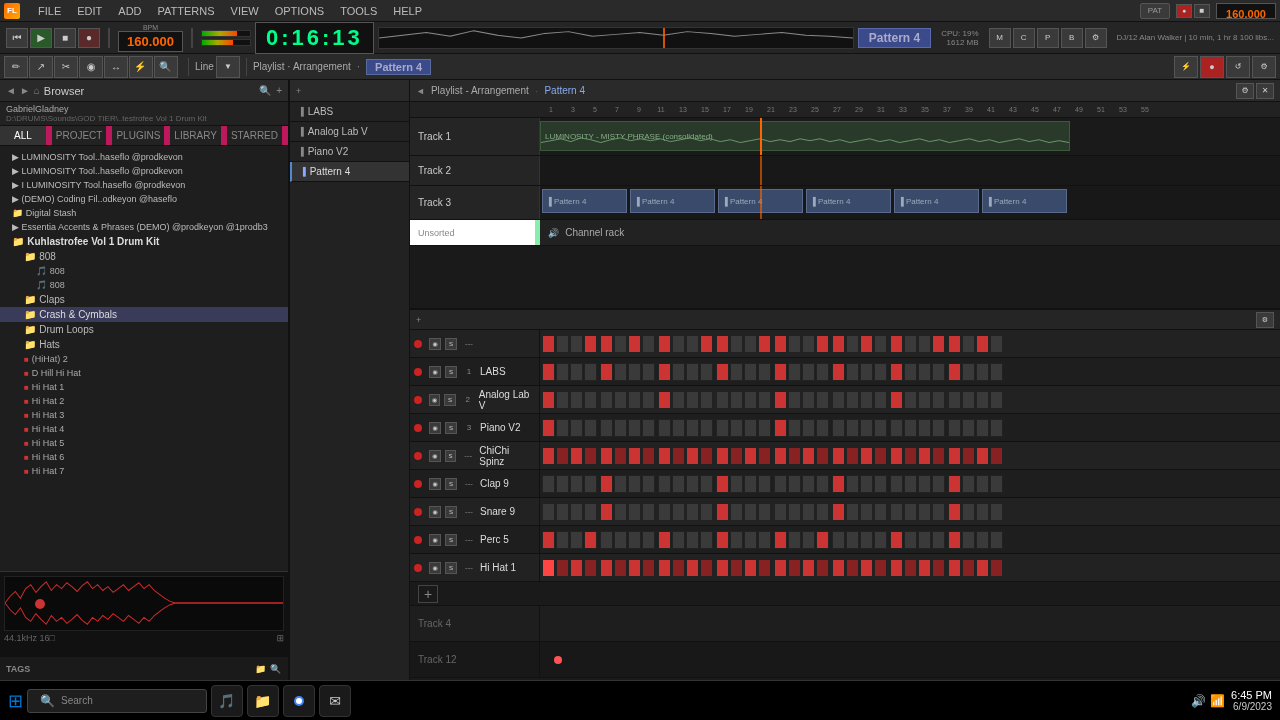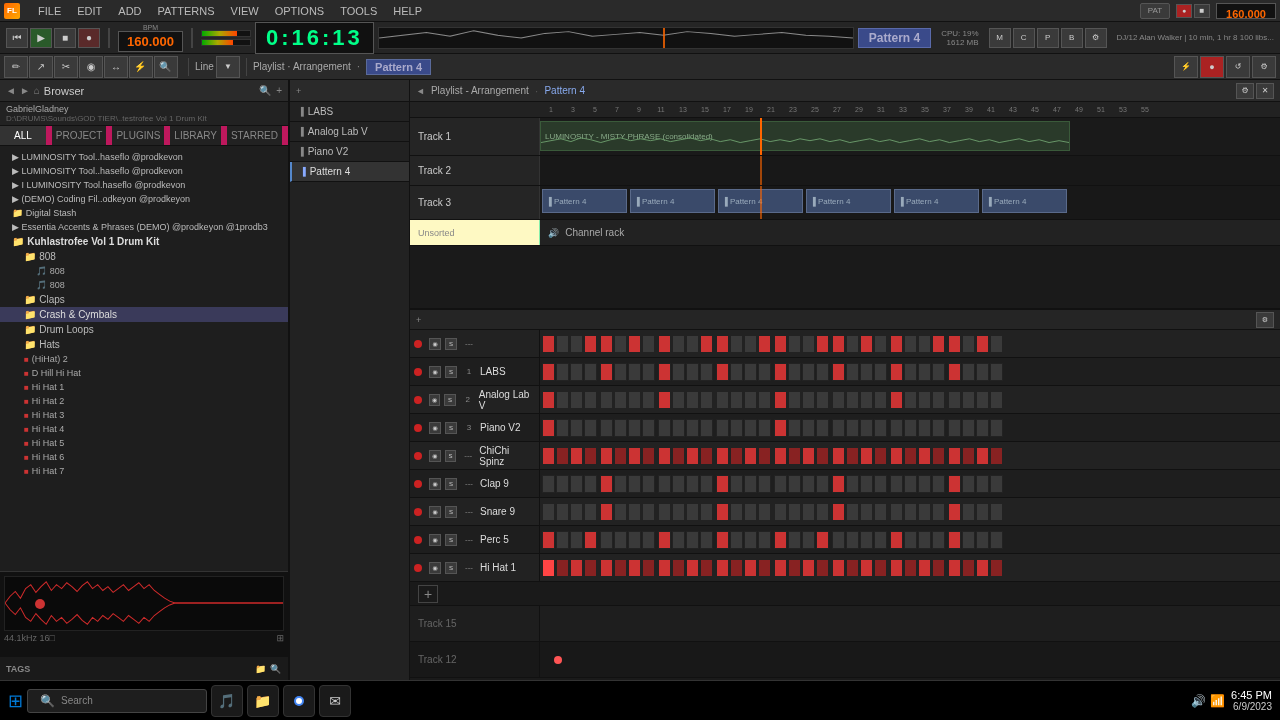--- a/index.html
+++ b/index.html
@@ -173,21 +173,21 @@
       <div class="browser-tab">PROJECT</div>
       <div class="browser-tab">PLUGINS</div>
       <div class="browser-tab">LIBRARY</div>
       <div class="browser-tab">STARRED</div>
     </div>
 
     <div id="browser-tree" style="flex:1;overflow-y:auto;font-size:10px;">
       <div class="tree-item" style="padding-left:12px;color:#bbb;font-size:9px;">▶ LUMINOSITY Tool..haseflo @prodkevon</div>
       <div class="tree-item" style="padding-left:12px;color:#bbb;font-size:9px;">▶ LUMINOSITY Tool..haseflo @prodkevon</div>
       <div class="tree-item" style="padding-left:12px;color:#bbb;font-size:9px;">▶ I LUMINOSITY Tool.haseflo @prodkevon</div>
-      <div class="tree-item" style="padding-left:12px;color:#bbb;font-size:9px;">▶ (DEMO) Coding Fil..odkeyon @prodkeyon</div>
+      <div class="tree-item" style="padding-left:12px;color:#bbb;font-size:9px;">▶ (DEMO) Coding Fil..odkeyon @haseflo</div>
       <div class="tree-item" style="padding-left:12px;color:#bbb;font-size:9px;">📁 Digital Stash</div>
       <div class="tree-item" style="padding-left:12px;color:#bbb;font-size:9px;white-space:nowrap;overflow:hidden;text-overflow:ellipsis;">▶ Essentia Accents &amp; Phrases (DEMO) @prodkeyon @1prodb3</div>
       <div class="tree-item folder" style="padding-left:12px;color:#ddd;font-size:10px;font-weight:bold;">📁 Kuhlastrofee Vol 1 Drum Kit</div>
       <div class="tree-item" style="padding-left:24px;color:#bbb;font-size:10px;">📁 808</div>
       <div class="tree-item" style="padding-left:36px;color:#aaa;font-size:9px;">🎵 808</div>
       <div class="tree-item" style="padding-left:36px;color:#aaa;font-size:9px;">🎵 808</div>
       <div class="tree-item" style="padding-left:24px;color:#bbb;font-size:10px;">📁 Claps</div>
       <div class="tree-item selected" style="padding-left:24px;color:#ddd;font-size:10px;background:#3a3a5a;">📁 Crash &amp; Cymbals</div>
       <div class="tree-item" style="padding-left:24px;color:#bbb;font-size:10px;">📁 Drum Loops</div>
       <div class="tree-item" style="padding-left:24px;color:#bbb;font-size:10px;">📁 Hats</div>
@@ -329,21 +329,21 @@
             <div style="position:absolute;left:2px;top:3px;width:85px;height:24px;background:#3a4a6a;border:1px solid #5a6a8a;font-size:8px;color:#9ab;display:flex;align-items:center;padding:0 3px;cursor:pointer;">▐ Pattern 4</div>
             <div style="position:absolute;left:90px;top:3px;width:85px;height:24px;background:#3a4a6a;border:1px solid #5a6a8a;font-size:8px;color:#9ab;display:flex;align-items:center;padding:0 3px;cursor:pointer;">▐ Pattern 4</div>
             <div style="position:absolute;left:178px;top:3px;width:85px;height:24px;background:#3a4a6a;border:1px solid #5a6a8a;font-size:8px;color:#9ab;display:flex;align-items:center;padding:0 3px;cursor:pointer;">▐ Pattern 4</div>
             <div style="position:absolute;left:266px;top:3px;width:85px;height:24px;background:#3a4a6a;border:1px solid #5a6a8a;font-size:8px;color:#9ab;display:flex;align-items:center;padding:0 3px;cursor:pointer;">▐ Pattern 4</div>
             <div style="position:absolute;left:354px;top:3px;width:85px;height:24px;background:#3a4a6a;border:1px solid #5a6a8a;font-size:8px;color:#9ab;display:flex;align-items:center;padding:0 3px;cursor:pointer;">▐ Pattern 4</div>
             <div style="position:absolute;left:442px;top:3px;width:85px;height:24px;background:#3a4a6a;border:1px solid #5a6a8a;font-size:8px;color:#9ab;display:flex;align-items:center;padding:0 3px;cursor:pointer;">▐ Pattern 4</div>
           </div>
         </div>
 
         <div style="height:26px;display:flex;align-items:center;border-bottom:1px solid #111;background:#222;">
-          <div style="width:130px;background:#fef9c3;height:100%;display:flex;align-items:center;padding:0 8px;border-right:1px solid #86efac;gap:4px;">
+          <div style="width:130px;background:#ffffff;height:100%;display:flex;align-items:center;padding:0 8px;border-right:5px solid #86efac;gap:4px;">
             <span style="font-size:9px;color:#888;">Unsorted</span>
           </div>
           <div style="flex:1;display:flex;align-items:center;padding:0 8px;gap:6px;">
             <span style="font-size:9px;color:#888;">🔊</span>
             <span style="font-size:10px;color:#aaa;cursor:pointer;">Channel rack</span>
           </div>
         </div>
 
       </div>
 
@@ -752,21 +752,21 @@
                 <div style="width:13px;height:18px;background:#cc3333;border:1px solid #222;cursor:pointer;flex-shrink:0;"></div>
                 <div style="width:13px;height:18px;background:#882222;border:1px solid #222;cursor:pointer;flex-shrink:0;"></div>
             </div>
           </div>
 
           <div style="height:24px;display:flex;align-items:center;padding:0 8px;background:#1a1a1a;border-bottom:1px solid #111;">
             <button style="background:transparent;border:1px solid #444;color:#888;font-size:14px;width:20px;height:18px;cursor:pointer;display:flex;align-items:center;justify-content:center;">+</button>
           </div>
 
           <div style="height:36px;display:flex;align-items:center;border-bottom:1px solid #111;background:#1e1e1e;">
-            <div style="width:130px;padding:0 8px;font-size:10px;color:#666;border-right:1px solid #111;height:100%;display:flex;align-items:center;">Track 15</div>
+            <div style="width:130px;padding:0 8px;font-size:10px;color:#666;border-right:1px solid #111;height:100%;display:flex;align-items:center;">Track 4</div>
             <div style="flex:1;height:100%;"></div>
           </div>
           <div style="height:36px;display:flex;align-items:center;border-bottom:1px solid #111;background:#181818;">
             <div style="width:130px;padding:0 8px;font-size:10px;color:#666;border-right:1px solid #111;height:100%;display:flex;align-items:center;">Track 12</div>
             <div style="flex:1;height:100%;position:relative;">
               <div style="position:absolute;left:14px;top:50%;width:8px;height:8px;border-radius:50%;background:#ff5555;transform:translateY(-50%);"></div>
             </div>
           </div>
 
         </div>

